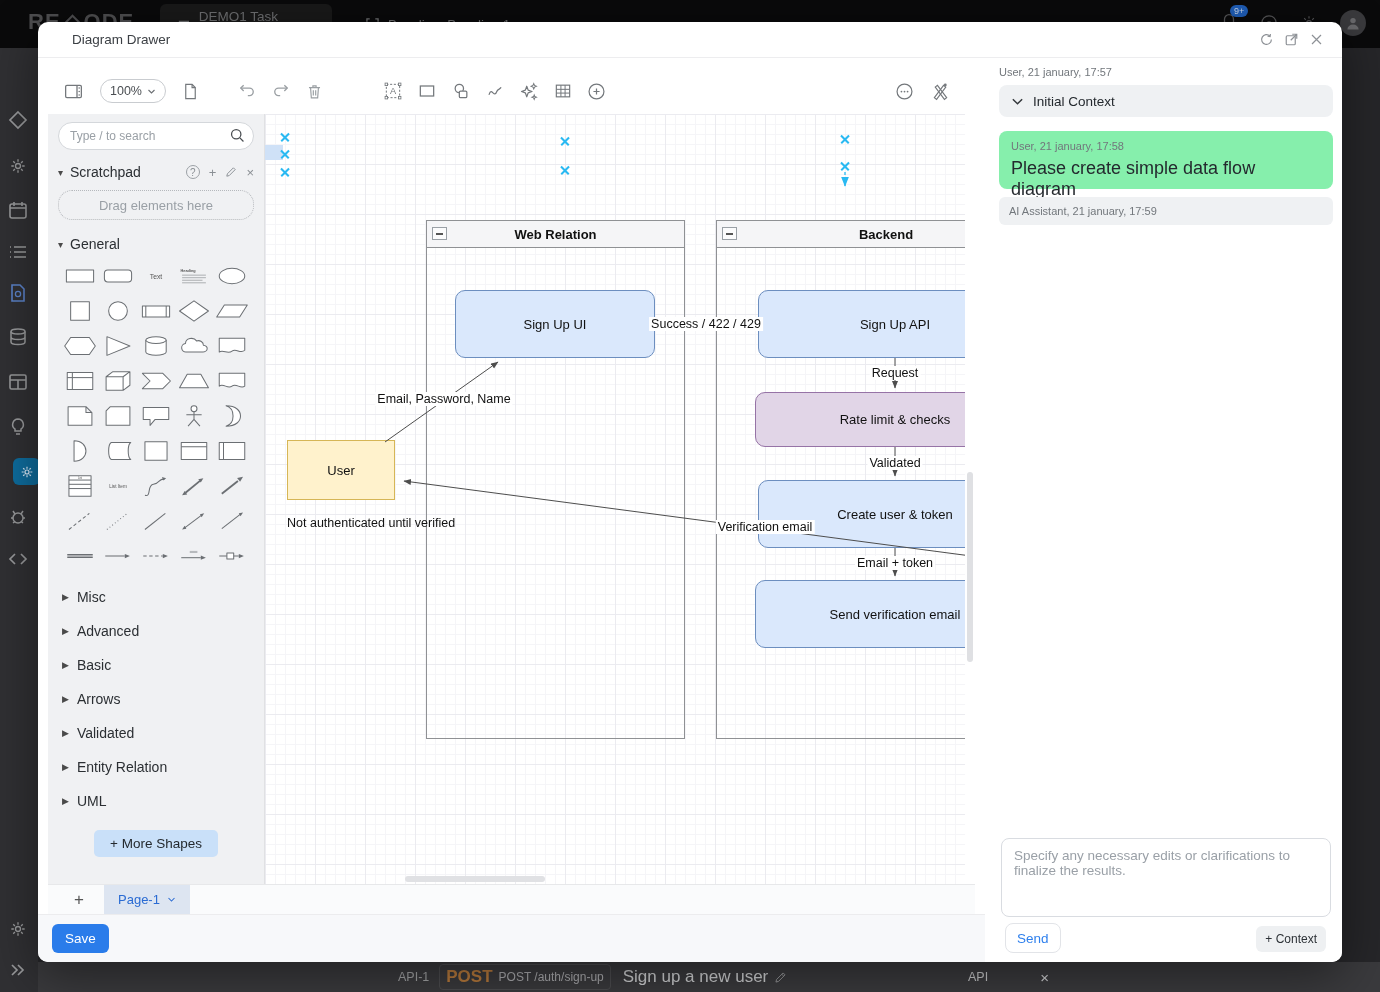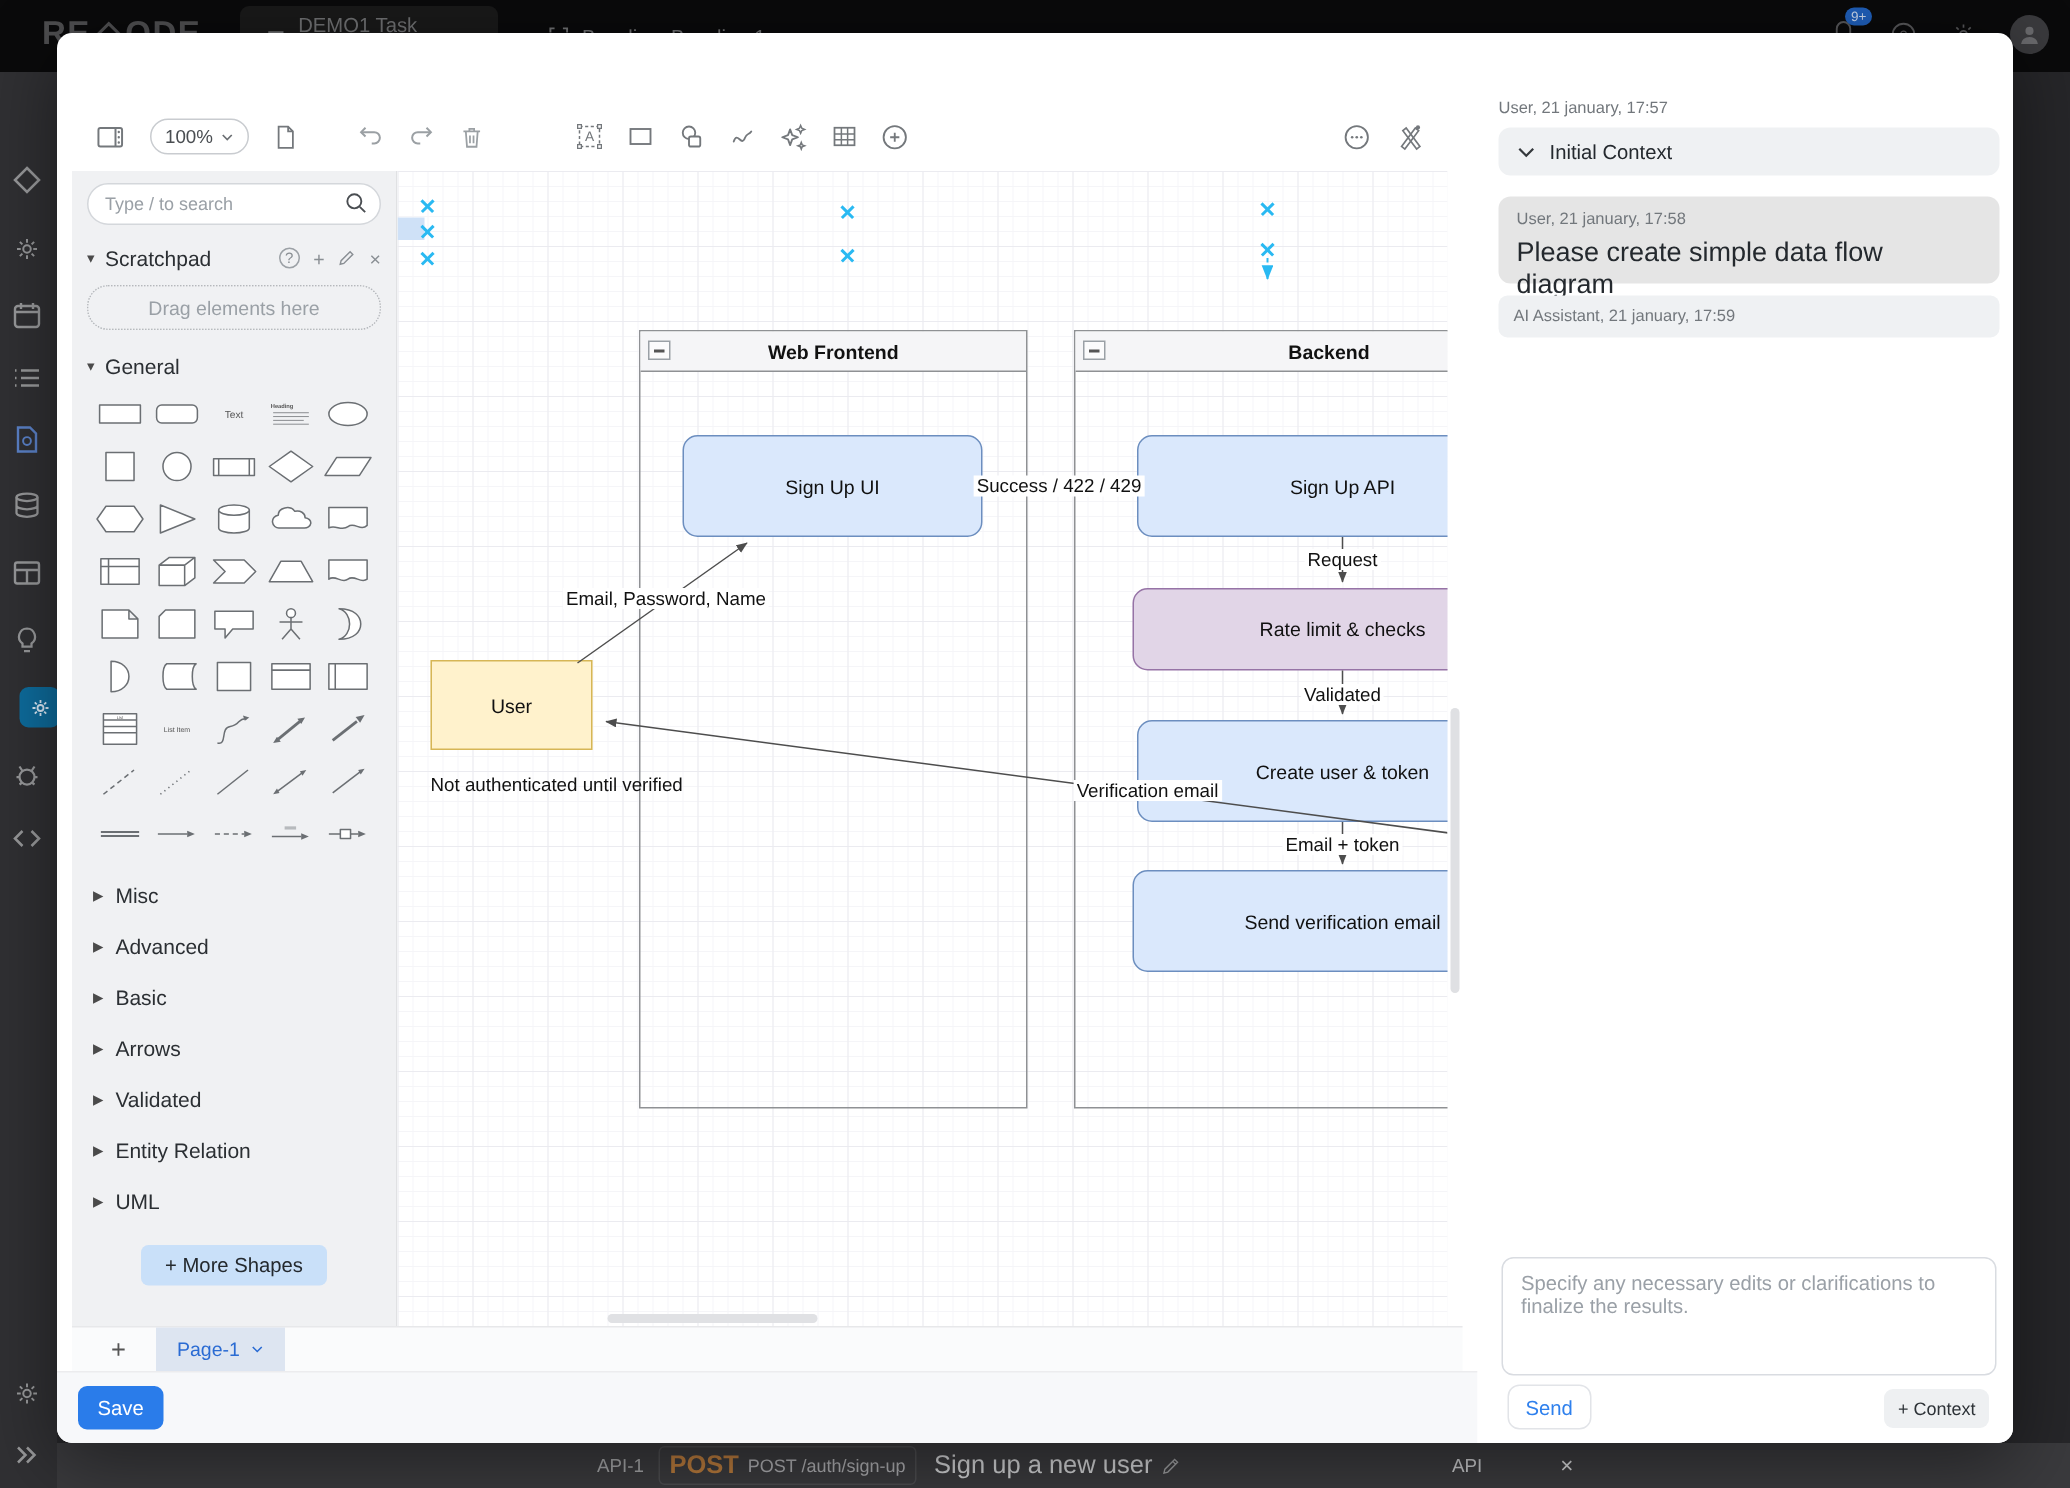--- a/index.html
+++ b/index.html
@@ -131,21 +131,21 @@
   .save-btn { position:absolute; left:14px; top:9px; height:29px; padding:0 13px; background:#2a7cea; color:#fff;
     border:none; border-radius:6px; font-size:13.5px; cursor:pointer; font-family:inherit; }
 
   
   .chat { position:absolute; left:947px; top:36px; width:357px; height:904px; background:#fff; }
   .meta { font-size:11px; color:#72777c; }
   .meta1 { position:absolute; left:14px; top:8px; }
   .ctx-bar { position:absolute; left:14px; top:27px; width:334px; height:32px; background:#eff1f3; border-radius:8px;
     display:flex; align-items:center; gap:9px; padding:0 12px; cursor:pointer; }
   .ctx-bar span { font-size:13.5px; color:#24292e; }
-  .msg-card { position:absolute; left:14px; top:73px; width:334px; height:58px; background:#e5e5e5; border-radius:8px;
+  .msg-card { position:absolute; left:14px; top:73px; width:334px; height:58px; background:#86efac; border-radius:8px;
     padding:9px 12px; }
   .msg-text { margin-top:6px; font-size:18px; color:#24292e; }
   .ai-chip { position:absolute; left:14px; top:139px; width:334px; height:28px; background:#eff1f3; border-radius:6px;
     display:flex; align-items:center; padding:0 10px; }
   .chat-input { position:absolute; left:16px; top:780px; width:330px; height:79px; border:1px solid #d9dce1;
     border-radius:8px; padding:9px 12px; font-size:13.5px; font-family:inherit; color:#333; resize:none; outline:none; }
   .chat-input::placeholder { color:#9aa0a7; }
   .send-btn { position:absolute; left:20px; top:865px; height:30px; padding:0 11px; background:#fff;
     border:1px solid #e2e4e8; border-radius:8px; color:#2f80ed; font-size:13.5px; cursor:pointer; font-family:inherit; }
   .ctx-btn { position:absolute; right:16px; top:868px; height:26px; padding:0 9px; background:#eef0f2; border:none;
@@ -262,20 +262,42 @@
       <path d="M3,17 L4,13 14,3 17,6 7,16Z M12,5 l3,3" fill="none" stroke="#9b9c9e" stroke-width="1.4"></path>
     </svg>
   <span class="bs-right">
     <span>API</span>
     <span style="font-size:15px;color:#d2d3d5;cursor:pointer">×</span>
   </span>
 </div>
 
 <div class="modal">
 
+  <div class="m-header">
+    <span class="m-title">Diagram Drawer</span>
+    <div class="m-hicons">
+      <span class="hic">
+          <svg width="15" height="15" viewBox="0 0 20 20">
+            <path d="M16.5,10 a6.5,6.5 0 1 1 -2,-4.7" fill="none" stroke="#8d9196" stroke-width="1.6"></path>
+            <path d="M15.2,2.6 L14.8,6 11.4,5.6" fill="none" stroke="#8d9196" stroke-width="1.6"></path>
+          </svg>
+        </span>
+      <span class="hic">
+          <svg width="15" height="15" viewBox="0 0 20 20">
+            <rect x="3" y="5" width="12" height="12" rx="1.5" fill="none" stroke="#8d9196" stroke-width="1.6"></rect>
+            <path d="M11,3 H17 V9 M17,3 L9,11" fill="none" stroke="#8d9196" stroke-width="1.6"></path>
+          </svg>
+        </span>
+      <span class="hic">
+          <svg width="15" height="15" viewBox="0 0 20 20">
+            <path d="M4,4 16,16 M16,4 4,16" stroke="#8d9196" stroke-width="1.6"></path>
+          </svg>
+        </span>
+    </div>
+  </div>
 
   <div class="toolbar">
     <span class="tic" style="margin-left:12px">
         <svg width="21" height="21" viewBox="0 0 24 24">
           <rect x="3" y="5" width="18" height="14" rx="1.5" fill="none" stroke="#74787c" stroke-width="1.5"></rect>
           <path d="M16,5 V19" stroke="#74787c" stroke-width="1.5"></path>
           <path d="M18.5,8 h.01 M18.5,12 h.01 M18.5,16 h.01" stroke="#74787c" stroke-width="1.8" stroke-linecap="round"></path>
         </svg>
       </span>
     <span class="zoom-pill">
@@ -792,21 +814,21 @@
     <span class="selx" style="left:20px;top:40px"></span>
     <span class="selx" style="left:20px;top:58px"></span>
     <span class="selx" style="left:300px;top:27px"></span>
     <span class="selx" style="left:300px;top:56px"></span>
     <span class="selx" style="left:580px;top:25px"></span>
     <span class="selx" style="left:580px;top:52px"></span>
 
     <div class="dg-cont c-frontend">
       <div class="hd">
           <span class="collapse"></span>
-          <span>Web Frontend</span>
+          <span>Web Relation</span>
         </div>
     </div>
     <div class="dg-cont c-backend">
       <div class="hd">
           <span class="collapse"></span>
           <span>Backend</span>
         </div>
     </div>
 
     <div class="dg-node blue n-ui">Sign Up UI</div>

